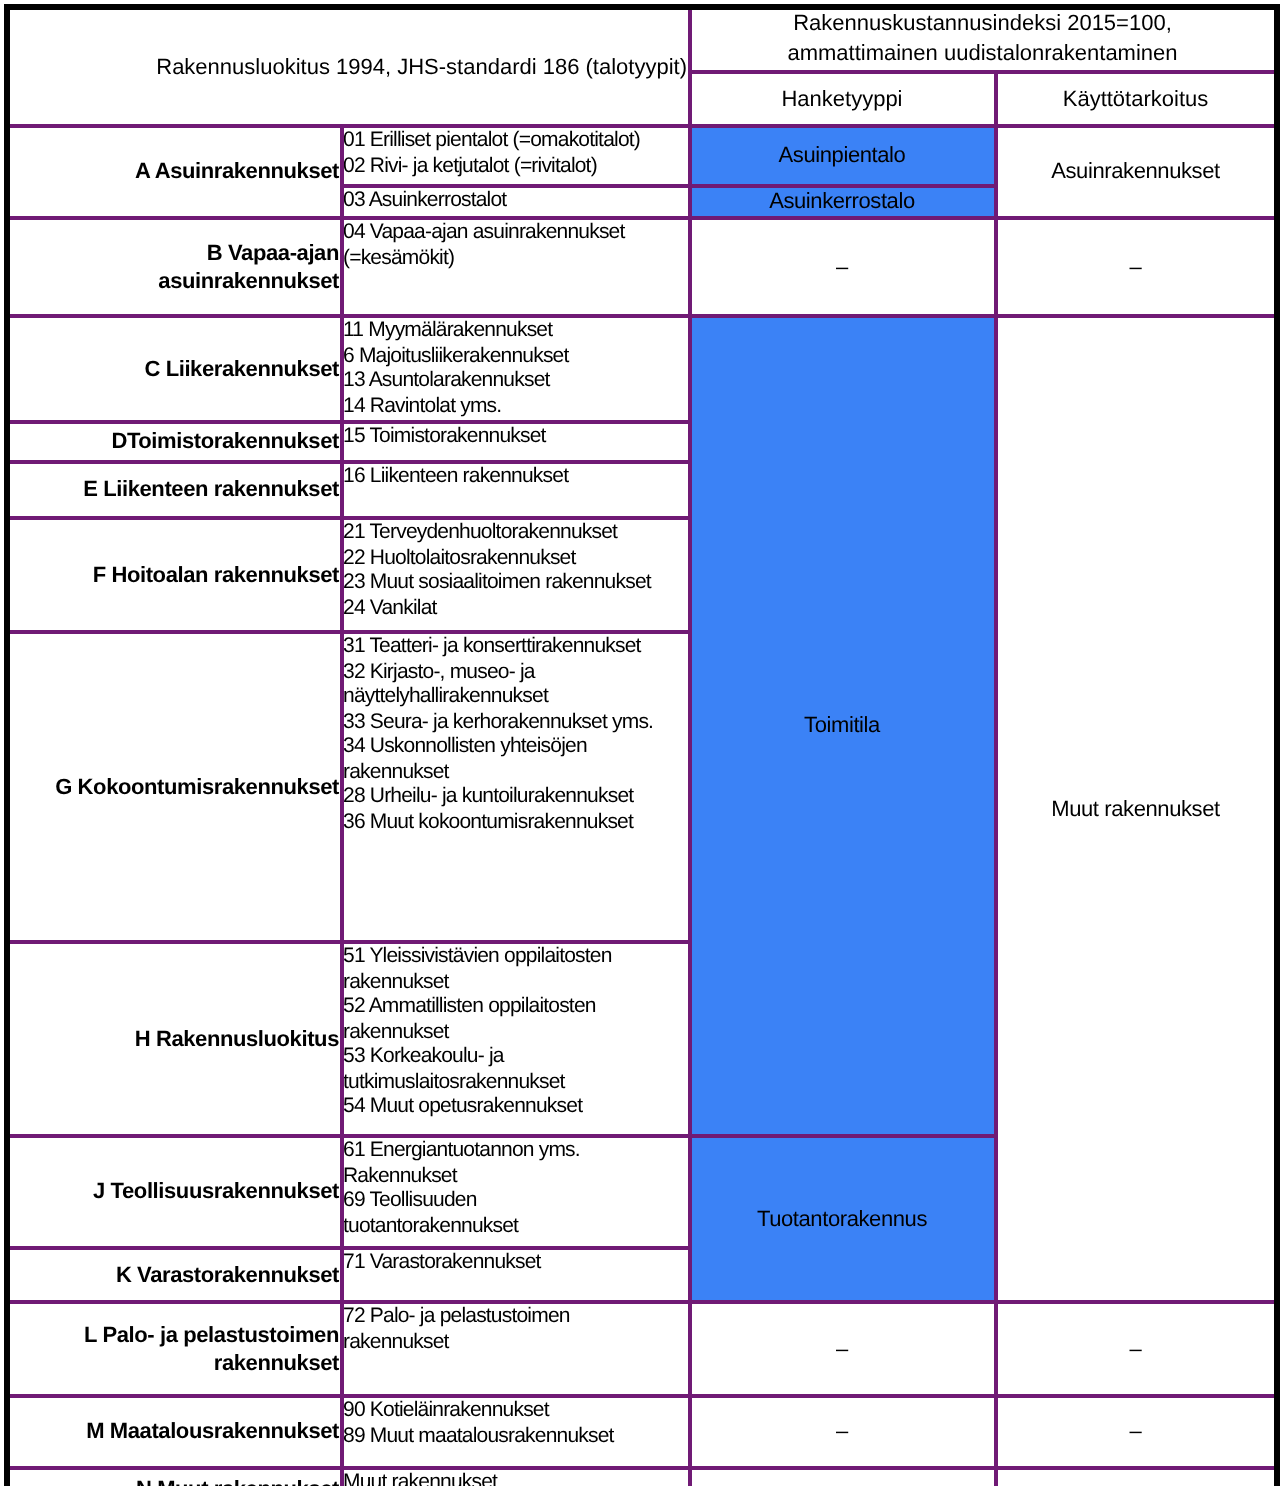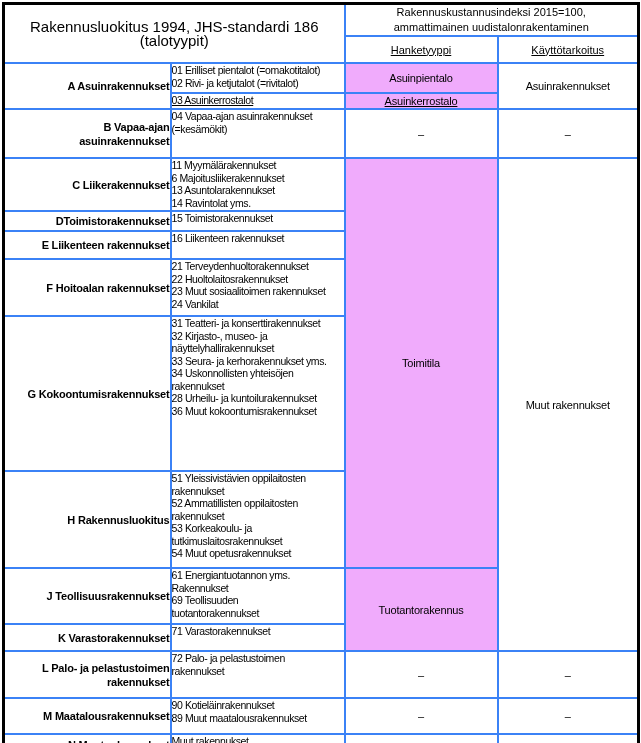--- a/index.html
+++ b/index.html
@@ -6,32 +6,32 @@
   .page{width:641px;height:743px;background:#ffffff;box-sizing:border-box;padding:2px;}
   table.cls{
     border-collapse:collapse;
     table-layout:fixed;
     width:637px;
     font-family:"Liberation Sans","DejaVu Sans",sans-serif;
     color:#000000;
   }
   table.cls{border:3px solid #000;}
   table.cls td{
-    border:2px solid #3b82f6;
+    border:2px solid #701a75;
     padding:0;
     overflow:hidden;
     box-sizing:border-box;
   }
   
   td.bb1{border-bottom-width:1px;}
-  td.bt1{border-top-width:1px;text-decoration:underline;}
+  td.bt1{border-top-width:1px;}
   
   td.hleft{
-    text-align:center;vertical-align:middle;
-    font-size:15px;line-height:14px;
+    text-align:right;vertical-align:middle;
+    font-size:11px;line-height:14px;
   }
   td.hright{
     text-align:center;vertical-align:middle;
     font-size:11px;line-height:15px;white-space:pre-line;
   }
   td.hcol{
     text-align:center;vertical-align:middle;
     font-size:11px;
   }
   
@@ -45,21 +45,21 @@
   td.codes{
     font-size:10.5px;line-height:12.5px;letter-spacing:-0.4px;
     vertical-align:top;text-align:left;
     padding:1px 2px 0 3px;white-space:pre-line;
   }
   
   td.val{
     text-align:center;vertical-align:middle;
     font-size:11px;letter-spacing:-0.2px;
   }
-  td.gray{background:#f0abfc;margin-top:27px;}
+  td.gray{background:#3b82f6;margin-top:27px;}
 </style>
 </head>
 <body>
 
 <div class="page">
   <table class="cls">
     <colgroup>
       <col style="width:167px">
       <col style="width:174px">
       <col style="width:153px">

